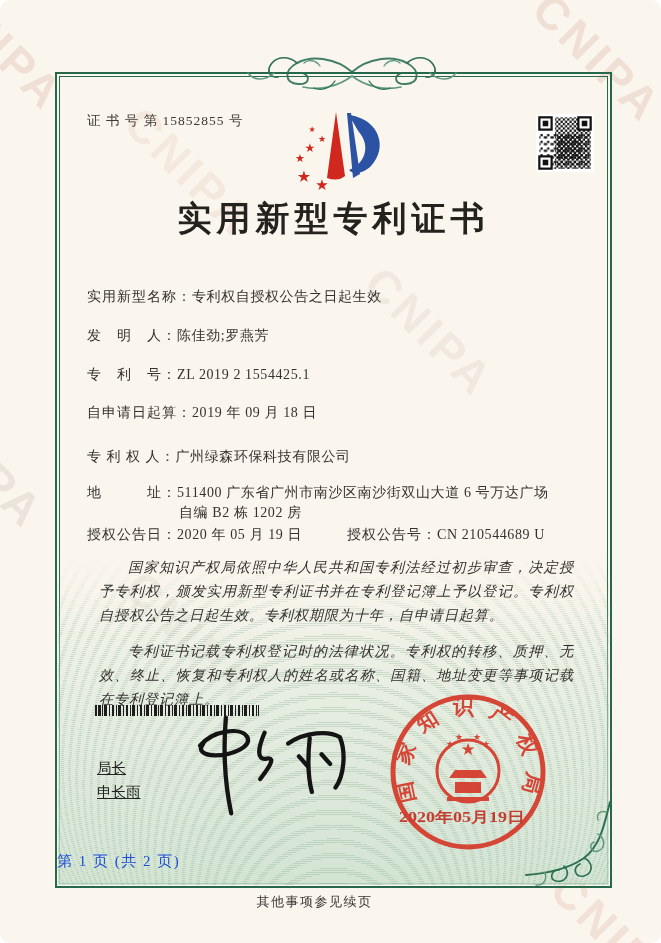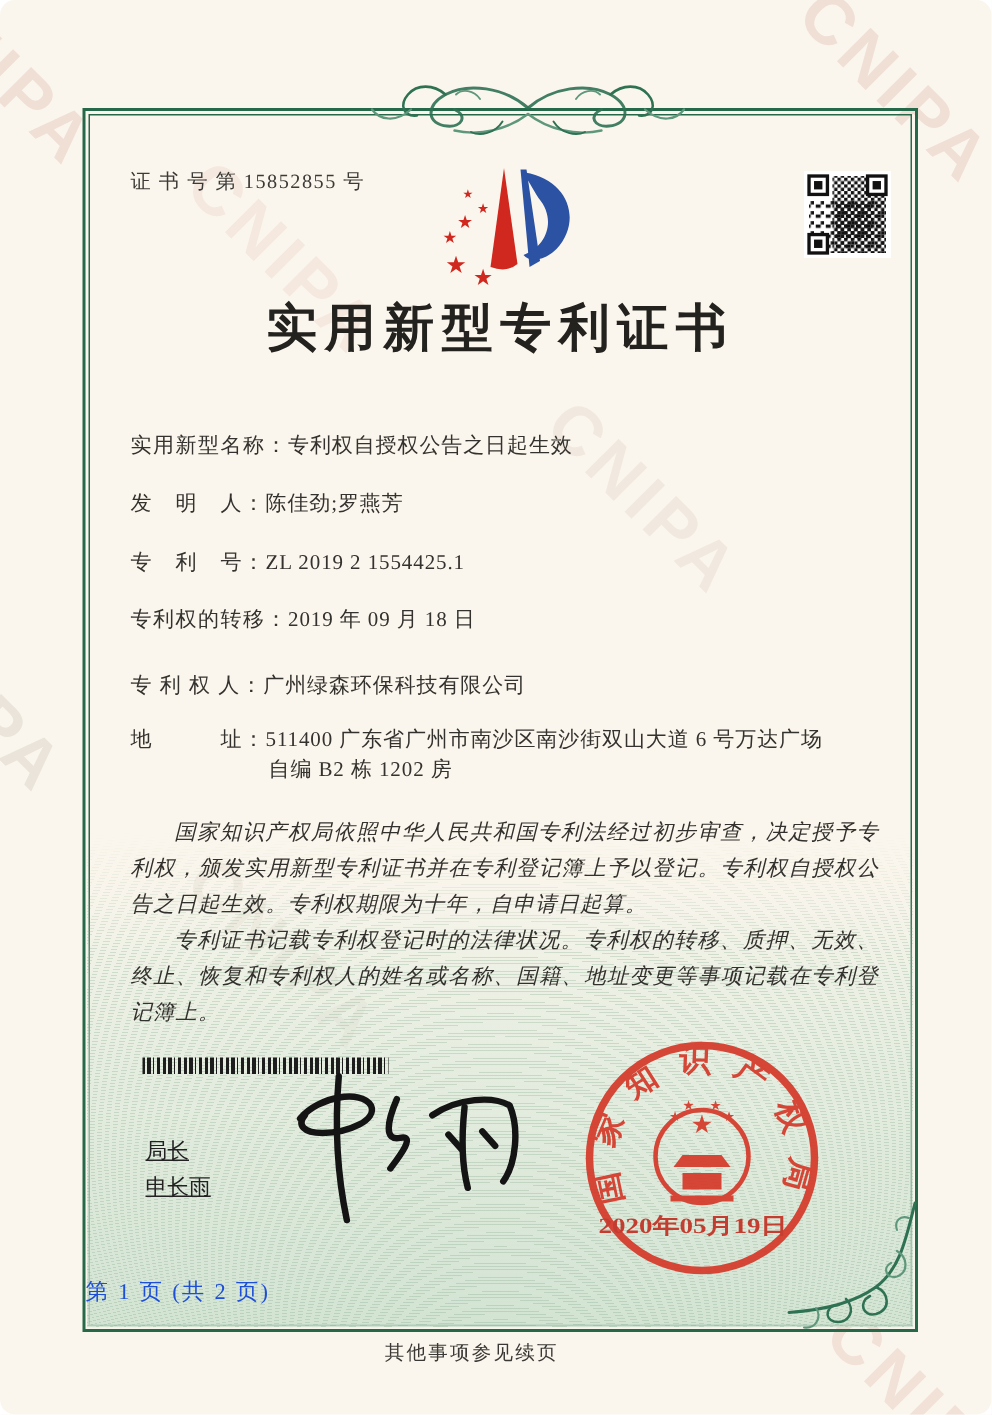--- a/index.html
+++ b/index.html
@@ -42,21 +42,21 @@
   .fields{position:absolute;left:30px;top:214px;width:505px;font-size:14px;
     color:#34322e;}
   .frow{position:absolute;white-space:nowrap;letter-spacing:.6px;height:20px;}
   .frow .lbl{letter-spacing:1px;}
   .addr2{position:absolute;left:92px;white-space:nowrap;letter-spacing:.6px;}
   .pair2{position:absolute;left:260px;top:0;white-space:nowrap;}
   
   .paras{position:absolute;left:30px;top:469px;width:499px;font-size:14.2px;
     line-height:24px;color:#33312d;text-align:justify;font-style:italic;
     letter-spacing:.8px;}
-  .paras p{margin:0;text-indent:2.05em;}
+  .paras p{margin:12px;text-indent:2.05em;}
   
   .barcode{position:absolute;left:38px;top:631px;width:164px;height:11px;
     background:repeating-linear-gradient(90deg,
       #1d1d1d 0 1.5px, transparent 1.5px 3px,
       #1d1d1d 3px 5.5px, transparent 5.5px 7px,
       #1d1d1d 7px 8px, transparent 8px 9.5px,
       #1d1d1d 9.5px 12px, transparent 12px 14px);}
   .director{position:absolute;left:40px;top:682px;font-size:14.5px;color:#222;
     line-height:24px;font-family:"Liberation Sans","DejaVu Sans",sans-serif;text-decoration:underline;}
   .signature{position:absolute;left:128px;top:636px;width:172px;height:110px;}
@@ -159,30 +159,32 @@
       <div class="frow" style="top:0">
         <span class="lbl">实用新型名称：</span><span>专利权自授权公告之日起生效</span>
       </div>
       <div class="frow" style="top:39px">
         <span class="lbl">发　明　人：</span><span>陈佳劲;罗燕芳</span>
       </div>
       <div class="frow" style="top:78px">
         <span class="lbl">专　利　号：</span><span>ZL 2019 2 1554425.1</span>
       </div>
       <div class="frow" style="top:116px">
-        <span class="lbl">专利权的转移：</span><span>2019 年 09 月 18 日</span>
+        <span class="lbl">自申请日起算：</span><span>2019 年 09 月 18 日</span>
       </div>
       <div class="frow" style="top:160px">
         <span class="lbl">专 利 权 人：</span><span>广州绿森环保科技有限公司</span>
       </div>
       <div class="frow" style="top:196px">
         <span class="lbl">地　　　址：</span><span>511400 广东省广州市南沙区南沙街双山大道 6 号万达广场</span>
       </div>
       <div class="addr2" style="top:216px">自编 B2 栋 1202 房</div>
       <div class="frow" style="top:238px;width:505px">
+        <span><span class="lbl">授权公告日：</span><span>2020 年 05 月 19 日</span></span>
+        <span class="pair2"><span class="lbl">授权公告号：</span><span>CN 210544689 U</span></span>
       </div>
     </div>
 
     <div class="paras">
       <p>国家知识产权局依照中华人民共和国专利法经过初步审查，决定授予专利权，颁发实用新型专利证书并在专利登记簿上予以登记。专利权自授权公告之日起生效。专利权期限为十年，自申请日起算。</p>
       <p>专利证书记载专利权登记时的法律状况。专利权的转移、质押、无效、终止、恢复和专利权人的姓名或名称、国籍、地址变更等事项记载在专利登记簿上。</p>
     </div>
 
     <div class="barcode"></div>
 

